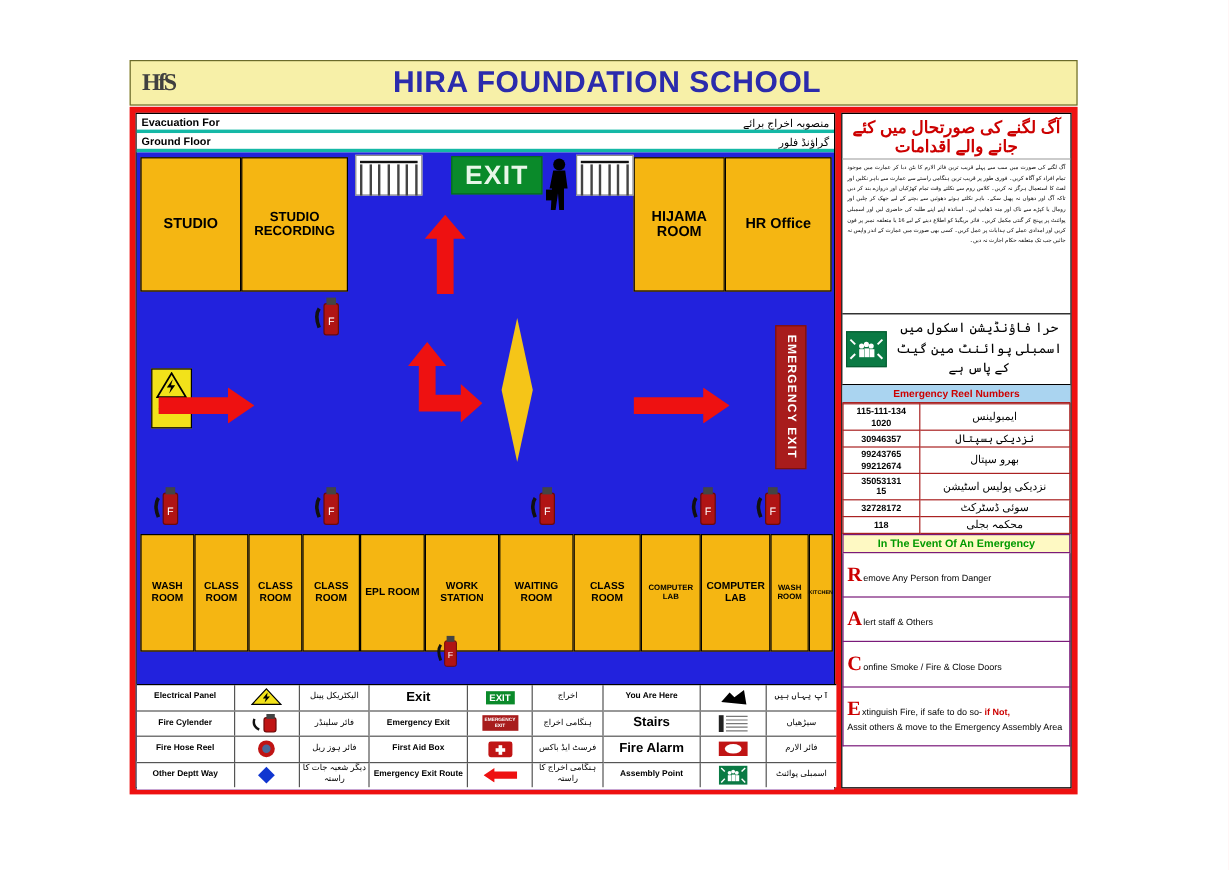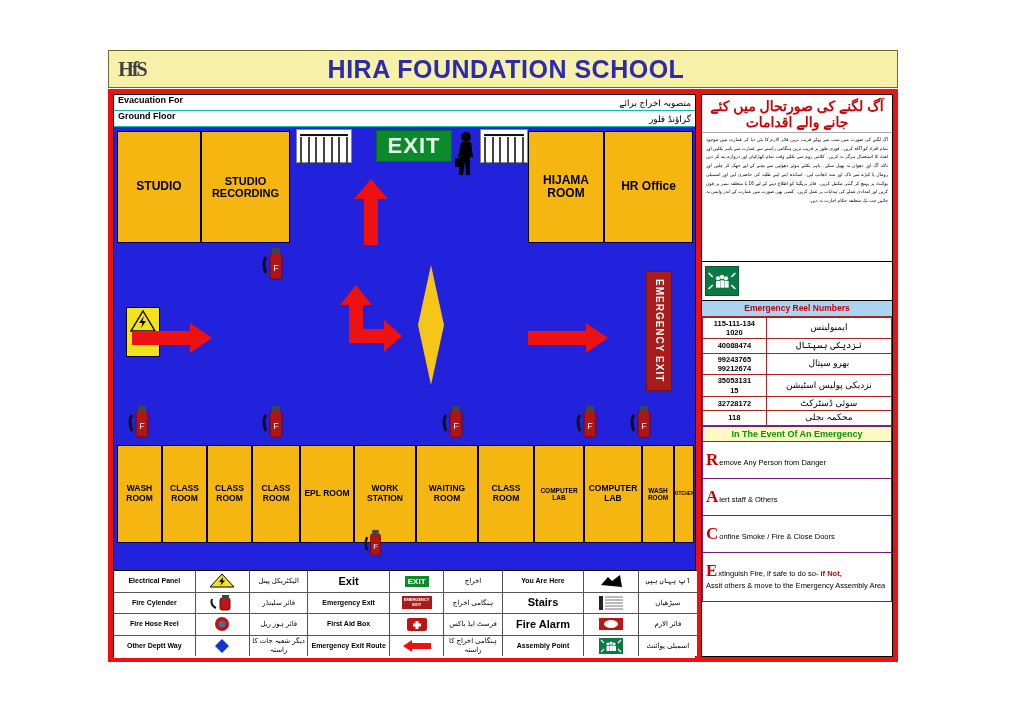--- a/index.html
+++ b/index.html
@@ -54,23 +54,23 @@
   .planpanel {
     position: absolute; left: 0; top: 0;
     width: 583px; height: 563px;
     background: #ffffff;
     border: 1px solid #000;
   }
 
   .evac-row {
     position: relative;
     height: 16px; width: 100%;
-    border-bottom: 1px solid #14b8a6;
+    border-bottom: 3px solid #14b8a6;
     background: #fff;
-    display: flex; 
+    display: flex; align-items: center;
   }
   .evac-en { font-size: 9px; font-weight: bold; color: #000; padding-left: 4px; }
   .evac-ur {
     position: absolute; right: 4px; top: 0;
     font-size: 9px; color: #000;
     direction: rtl; line-height: 16px;
   }
 
   
   .plan {
@@ -562,33 +562,34 @@
                   <rect x="14" y="8" width="3" height="5"></rect>
                 </g>
               <g stroke="#fff" stroke-width="1.2">
                   <path d="M2 2 L5 5"></path>
                   <path d="M22 2 L19 5"></path>
                   <path d="M2 14 L5 11"></path>
                   <path d="M22 14 L19 11"></path>
                 </g>
             </svg>
           </div>
+          <div class="assembly-text">حرا فاؤنڈیشن اسکول میں اسمبلی پوائنٹ مین گیٹ کے پاس ہے</div>
         </div>
 
         <div class="phone-title">Emergency Reel Numbers</div>
 
         <table class="phones">
           <tbody>
             <tr>
               <td style="white-space:pre-line;">115-111-134
 1020</td>
               <td class="ur">ایمبولینس</td>
             </tr>
             <tr>
-              <td style="white-space:pre-line;">40088474</td>
+              <td style="white-space:pre-line;">30946357</td>
               <td class="ur">نزدیکی ہسپتال</td>
             </tr>
             <tr>
               <td style="white-space:pre-line;">99243765
 99212674</td>
               <td class="ur">بھرو سپتال</td>
             </tr>
             <tr>
               <td style="white-space:pre-line;">35053131
 15</td>

